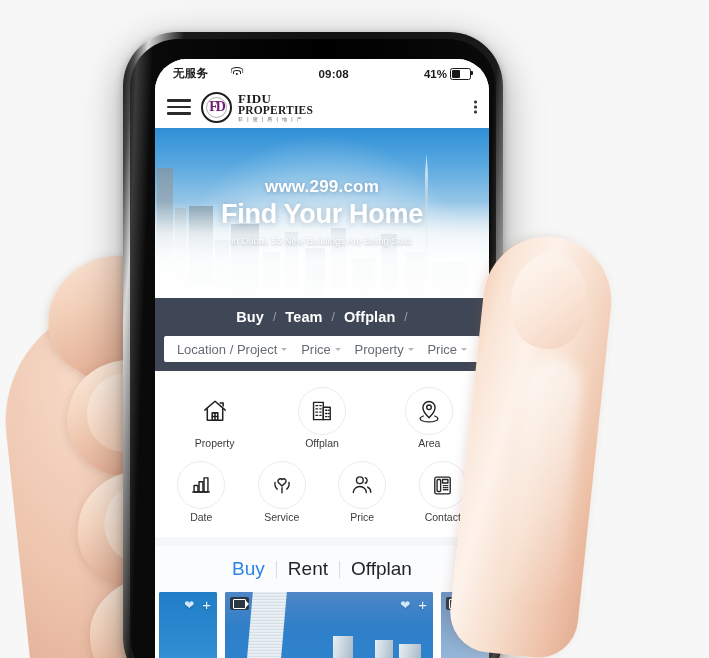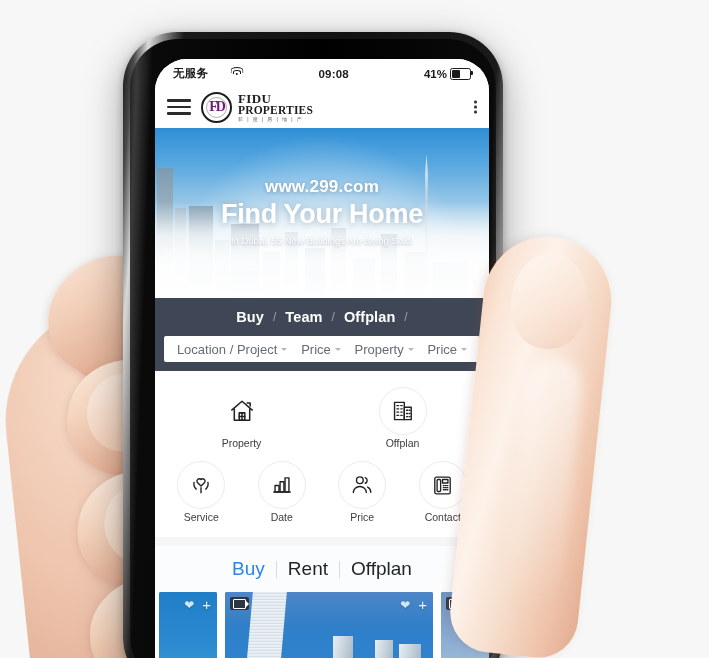--- a/index.html
+++ b/index.html
@@ -335,45 +335,55 @@
                 <rect x="4.2" y="4" width="9" height="16"></rect>
                   <rect x="13.2" y="8.5" width="6.4" height="11.5"></rect>
                 <path d="M6.4 7h1.6M10 7h1.2M6.4 10h1.6M10 10h1.2M6.4 13h1.6M10 13h1.2M6.4 16h1.6M10 16h1.2"></path>
                 <path d="M15.3 11.3h1.2M18 11.3h.5M15.3 14.3h1.2M18 14.3h.5M15.3 17.2h1.2M18 17.2h.5"></path>
               </svg>
             </div>
             <div class="glabel">Offplan</div>
           </div>
 
 
+          <div class="gcell">
+            <div class="gcirc">
+              <svg class="ico" width="26" height="26" viewBox="0 0 24 24" fill="none" stroke="#222" stroke-width="1.3" stroke-linecap="round" stroke-linejoin="round">
+                <path d="M12 3.2c-3.1 0-5.6 2.5-5.6 5.6 0 4.1 5.6 9.4 5.6 9.4s5.6-5.3 5.6-9.4c0-3.1-2.5-5.6-5.6-5.6z"></path>
+                <circle cx="12" cy="8.6" r="2.1"></circle>
+                <path d="M6.8 16.6c-1.8.6-3 1.5-3 2.5 0 1.7 3.7 3 8.2 3s8.2-1.3 8.2-3c0-1-1.2-1.9-3-2.5" stroke-width="1.15"></path>
+              </svg>
+            </div>
+            <div class="glabel">Area</div>
+          </div>
         </div>
 
         <div class="grow">
-
-          <div class="gcell">
-            <div class="gcirc">
-              <svg class="ico" width="26" height="26" viewBox="0 0 24 24" fill="none" stroke="#222" stroke-width="1.3" stroke-linecap="round" stroke-linejoin="round">
-                <path d="M12 12.9 8.9 9.9a2.15 2.15 0 0 1 0-3.05 2.15 2.15 0 0 1 3.1 0 2.15 2.15 0 0 1 3.1 0 2.15 2.15 0 0 1 0 3.05z"></path>
-                <path d="M5.6 9.6c-.5 2.3.3 4.7 2 6.2M18.4 9.6c.5 2.3-.3 4.7-2 6.2"></path>
-                <path d="M12 14.6v4.6"></path>
-              </svg>
-            </div>
-            <div class="glabel">Service</div>
-          </div>
 
           <div class="gcell">
             <div class="gcirc">
               <svg class="ico" width="26" height="26" viewBox="0 0 24 24" fill="none" stroke="#222" stroke-width="1.3" stroke-linecap="round" stroke-linejoin="round">
                 <path d="M4.4 18.4h15.2"></path>
                 <rect x="5.6" y="12.4" width="3.6" height="6"></rect>
                   <rect x="10.2" y="9" width="3.6" height="9.4"></rect>
                   <rect x="14.8" y="5.4" width="3.6" height="13"></rect>
               </svg>
             </div>
             <div class="glabel">Date</div>
+          </div>
+
+          <div class="gcell">
+            <div class="gcirc">
+              <svg class="ico" width="26" height="26" viewBox="0 0 24 24" fill="none" stroke="#222" stroke-width="1.3" stroke-linecap="round" stroke-linejoin="round">
+                <path d="M12 12.9 8.9 9.9a2.15 2.15 0 0 1 0-3.05 2.15 2.15 0 0 1 3.1 0 2.15 2.15 0 0 1 3.1 0 2.15 2.15 0 0 1 0 3.05z"></path>
+                <path d="M5.6 9.6c-.5 2.3.3 4.7 2 6.2M18.4 9.6c.5 2.3-.3 4.7-2 6.2"></path>
+                <path d="M12 14.6v4.6"></path>
+              </svg>
+            </div>
+            <div class="glabel">Service</div>
           </div>
 
           <div class="gcell">
             <div class="gcirc">
               <svg class="ico" width="26" height="26" viewBox="0 0 24 24" fill="none" stroke="#222" stroke-width="1.3" stroke-linecap="round" stroke-linejoin="round">
                 <circle cx="10" cy="7.6" r="3.1"></circle>
                 <path d="M4 19c0-3.3 2.7-5.6 6-5.6s6 2.3 6 5.6"></path>
                 <path d="M15 5.2a2.8 2.8 0 0 1 0 5.2"></path>
                   <path d="M17.2 13.9c1.8.9 2.9 2.7 2.9 4.8"></path>
               </svg>

